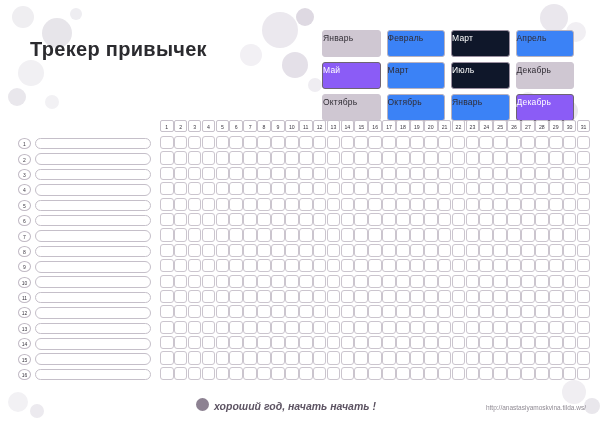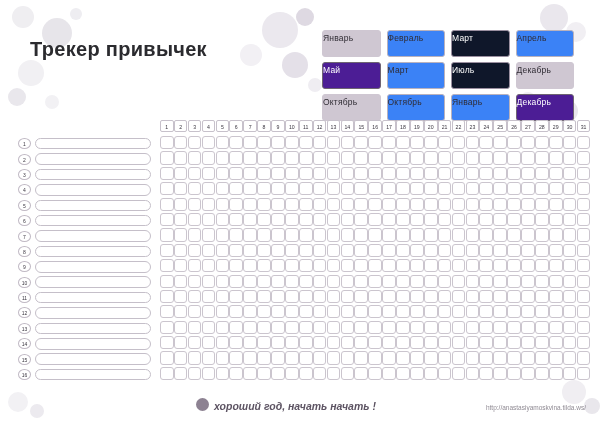--- a/index.html
+++ b/index.html
@@ -63,21 +63,21 @@
     line-height: 15px;
     text-align: left;
     font-size: 8.5px;
     border-radius: 3px;
     border: 1px solid #b9b2bd;
     color: #2f2b33;
     background: #ffffff;
     letter-spacing: 0.2px;
     box-sizing: border-box;
   }
-  .month.fill-dark   { background: #4c1d95; color: #ffffff; border-color: #6e6472; }
+  .month.fill-dark   { background: #8b5cf6; color: #ffffff; border-color: #6e6472; }
   .month.fill-mid    { background: #0f172a; color: #ffffff; border-color: #9a8fa0; }
   .month.fill-light  { background: #cfc7d2; color: #302c34; border-color: #cfc7d2; }
   .month.fill-none   { background: #3b82f6; }
 
   
   .days-header {
     position: absolute;
     left: 160px;
     top: 120px;
     display: flex;

